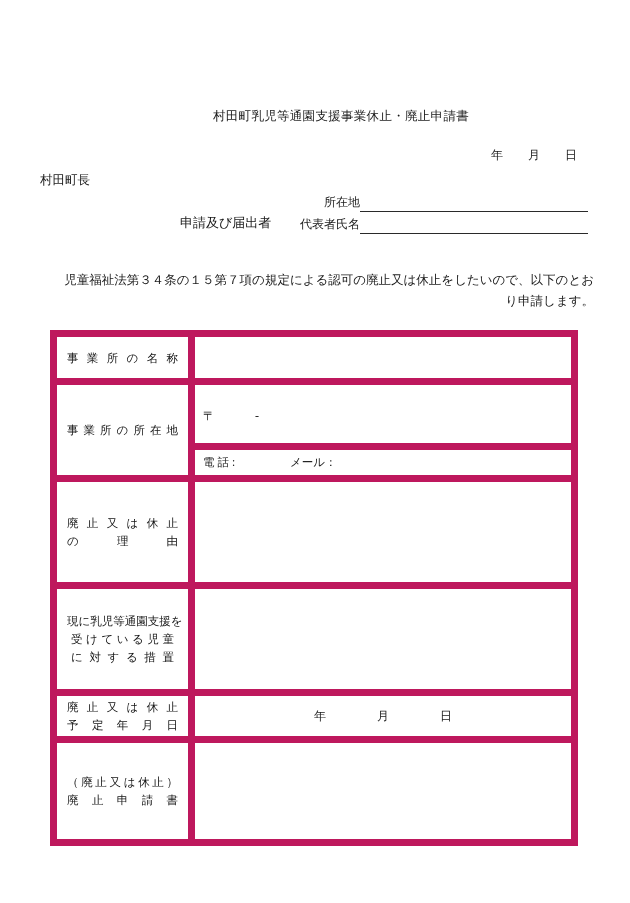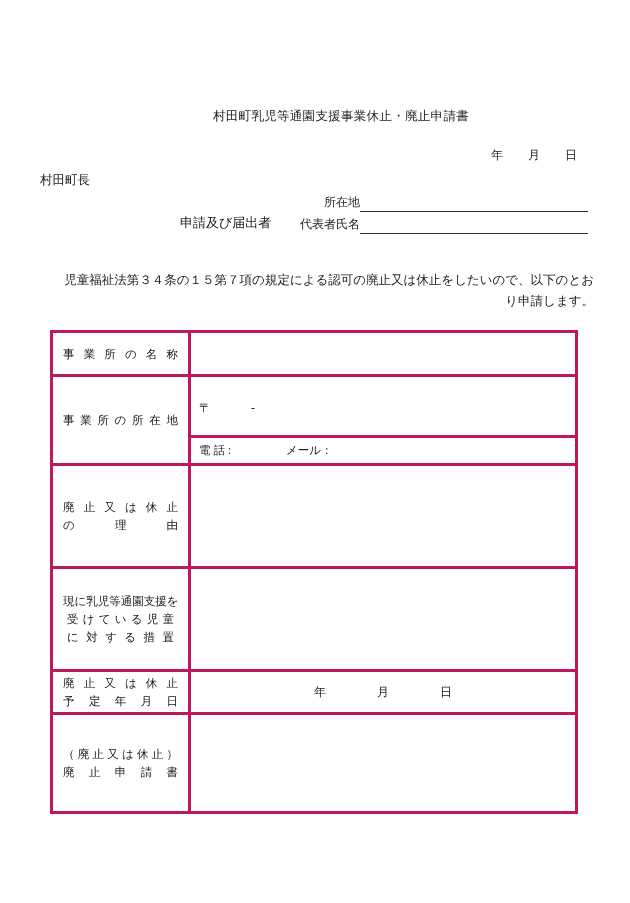--- a/index.html
+++ b/index.html
@@ -116,21 +116,21 @@
   
   .form-table {
     position: absolute;
     left: 50px;
     top: 330px;
     width: 528px;
     border-collapse: collapse;
     table-layout: fixed;
   }
   .form-table td {
-    border: 3px solid #be185d;
+    border: 7px solid #be185d;
     vertical-align: middle;
     padding: 0;
   }
   .col-label { width: 138px; }
 
   .lbl {
     font-size: 11.5px;
     line-height: 18px;
     padding: 0 10px;
     text-align: center;

